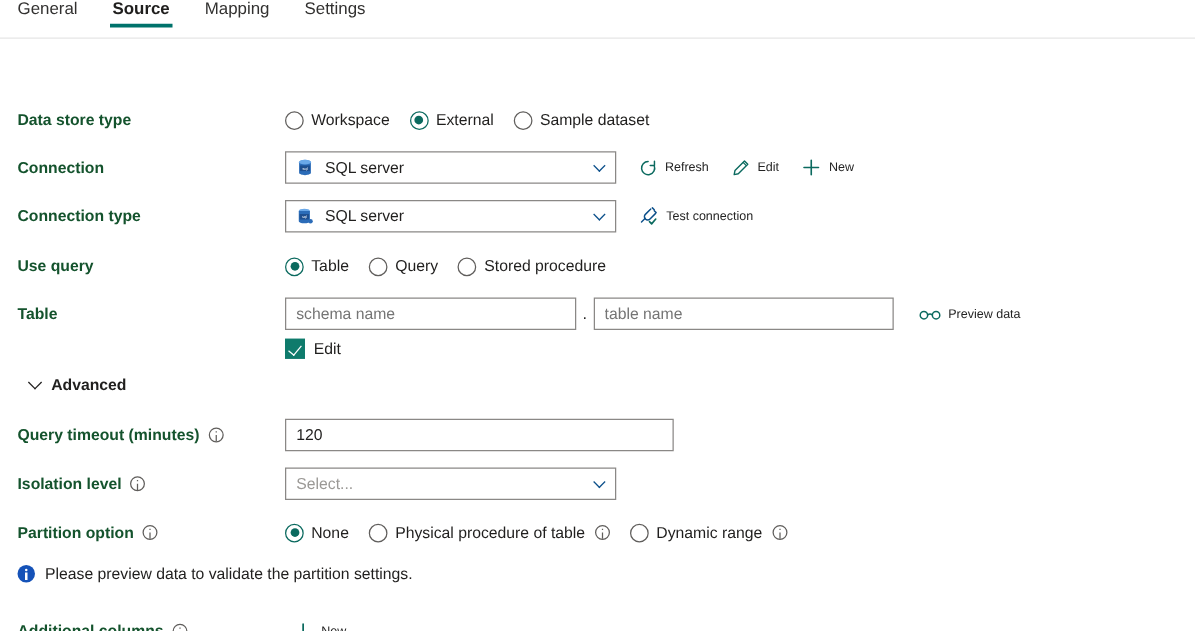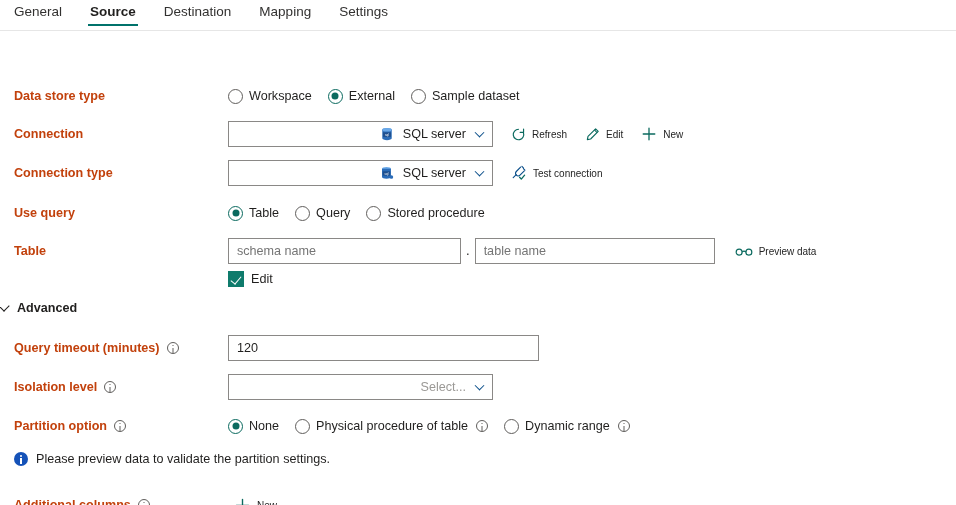--- a/index.html
+++ b/index.html
@@ -10,21 +10,21 @@
     font-family: "Liberation Sans", sans-serif;
     color: #1b1a19;
     overflow: hidden;
   }
 
   
   .tabbar {
     position: relative;
     height: 31px;
     display: flex;
-    align-items: center;
+    align-items: flex-start;
     padding-left: 14px;
     gap: 0;
   }
   .tabbar::after {
     content: "";
     position: absolute;
     left: 0; right: 0; bottom: 0;
     height: 1px;
     background: #e6e6e6;
   }
@@ -56,21 +56,21 @@
     left: 0; right: 0;
     height: 28px;
     display: flex;
     align-items: center;
   }
   .label {
     position: absolute;
     left: 14px;
     font-size: 12.6px;
     font-weight: 700;
-    color: #c2410c;
+    color: #14532d;
     display: flex;
     align-items: center;
     gap: 5px;
     white-space: nowrap;
   }
   .ctrl { position: absolute; left: 228px; display: flex; align-items: center; }
 
   
   .infoglyph {
     display: inline-block;
@@ -137,21 +137,21 @@
     border: 1px solid #8a8886;
     background: #fff;
     display: flex;
     align-items: center;
     padding: 0 8px;
     font-size: 12.6px;
     color: #201f1e;
   }
   .field.ph { color: #9b9996; }
   .select {
-    justify-content: flex-end;
+    justify-content: flex-start;
     position: relative;
     padding-right: 26px;
     cursor: pointer;
   }
   .chev {
     position: absolute;
     right: 9px; top: 50%;
     width: 7px; height: 7px;
     border-left: 1.3px solid #0b4f8a;
     border-bottom: 1.3px solid #0b4f8a;
@@ -191,21 +191,21 @@
     width: 5px; height: 9px;
     border-right: 1.8px solid #fff;
     border-bottom: 1.8px solid #fff;
     transform: rotate(40deg);
   }
   .cblabel { font-size: 12.6px; color: #201f1e; }
 
   
   .advanced {
     position: absolute;
-    left: 0;
+    left: 24px;
     display: flex; align-items: center; gap: 9px;
     font-size: 12.6px; font-weight: 700; color: #201f1e;
     cursor: pointer;
     justify-content: space-between;
   }
   .advchev {
     width: 8px; height: 8px;
     border-left: 1.5px solid #201f1e;
     border-bottom: 1.5px solid #201f1e;
     transform: translateY(-2px) rotate(-45deg);
@@ -250,21 +250,20 @@
     margin: 0 5px;
     line-height: 26px;
   }
 </style>
 </head>
 <body>
 
 <div class="tabbar">
   <div class="tab">General</div>
   <div class="tab active">Source</div>
-  <div class="tab">Destination</div>
   <div class="tab">Mapping</div>
   <div class="tab">Settings</div>
 </div>
 
 <div class="form">
 
   <div class="row" style="top:51px;">
     <div class="label">Data store type</div>
     <div class="ctrl">
       <div class="radios">

